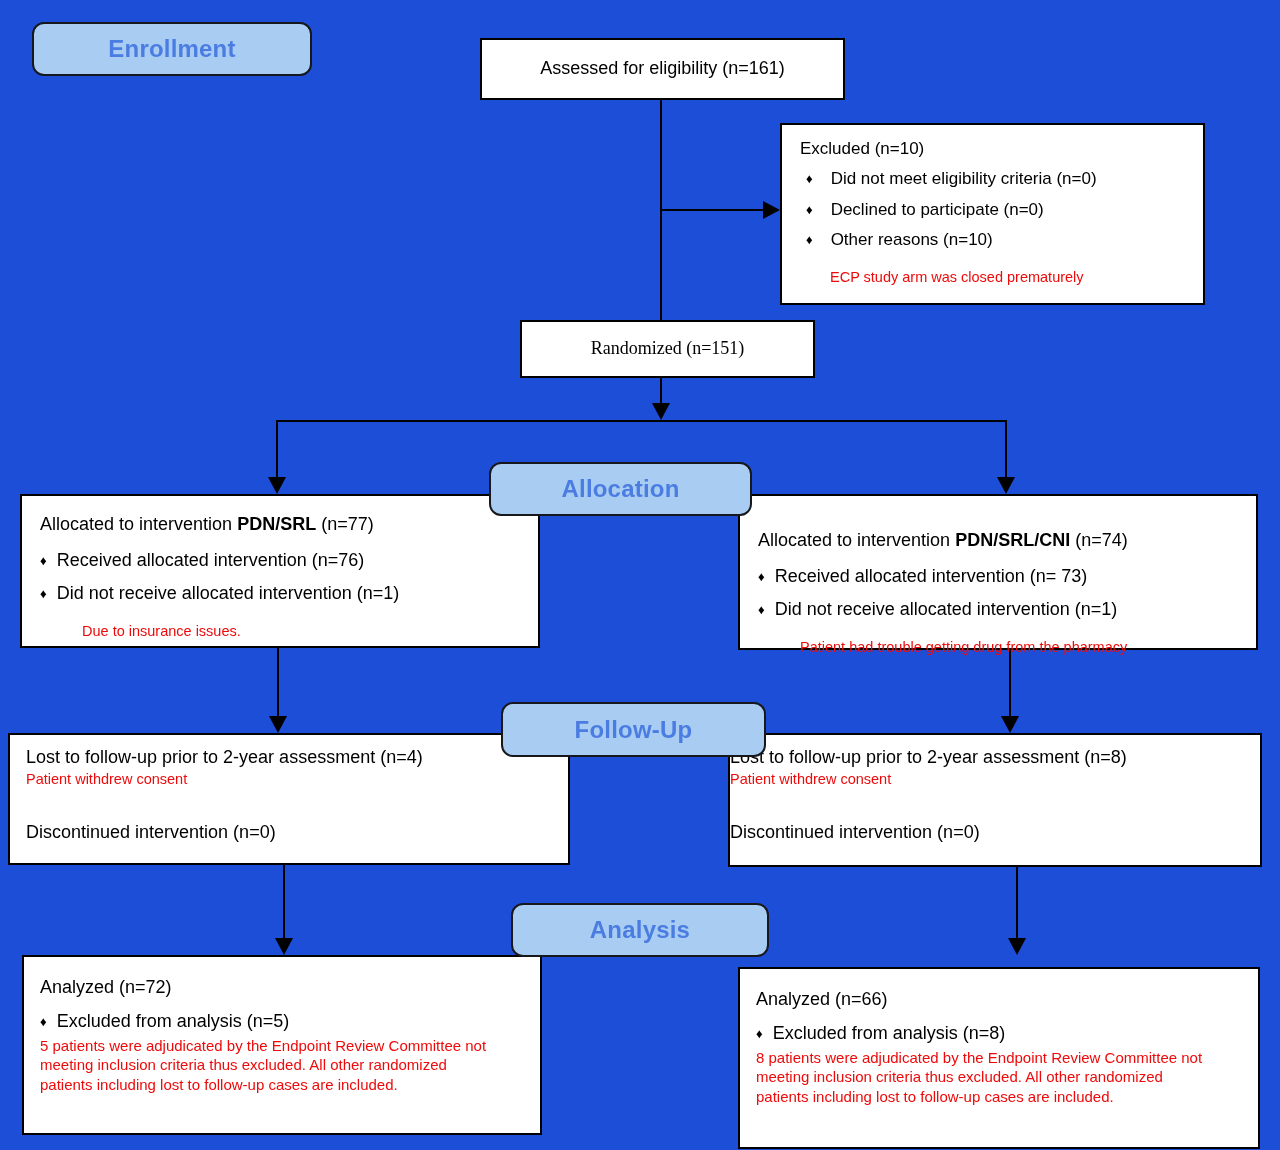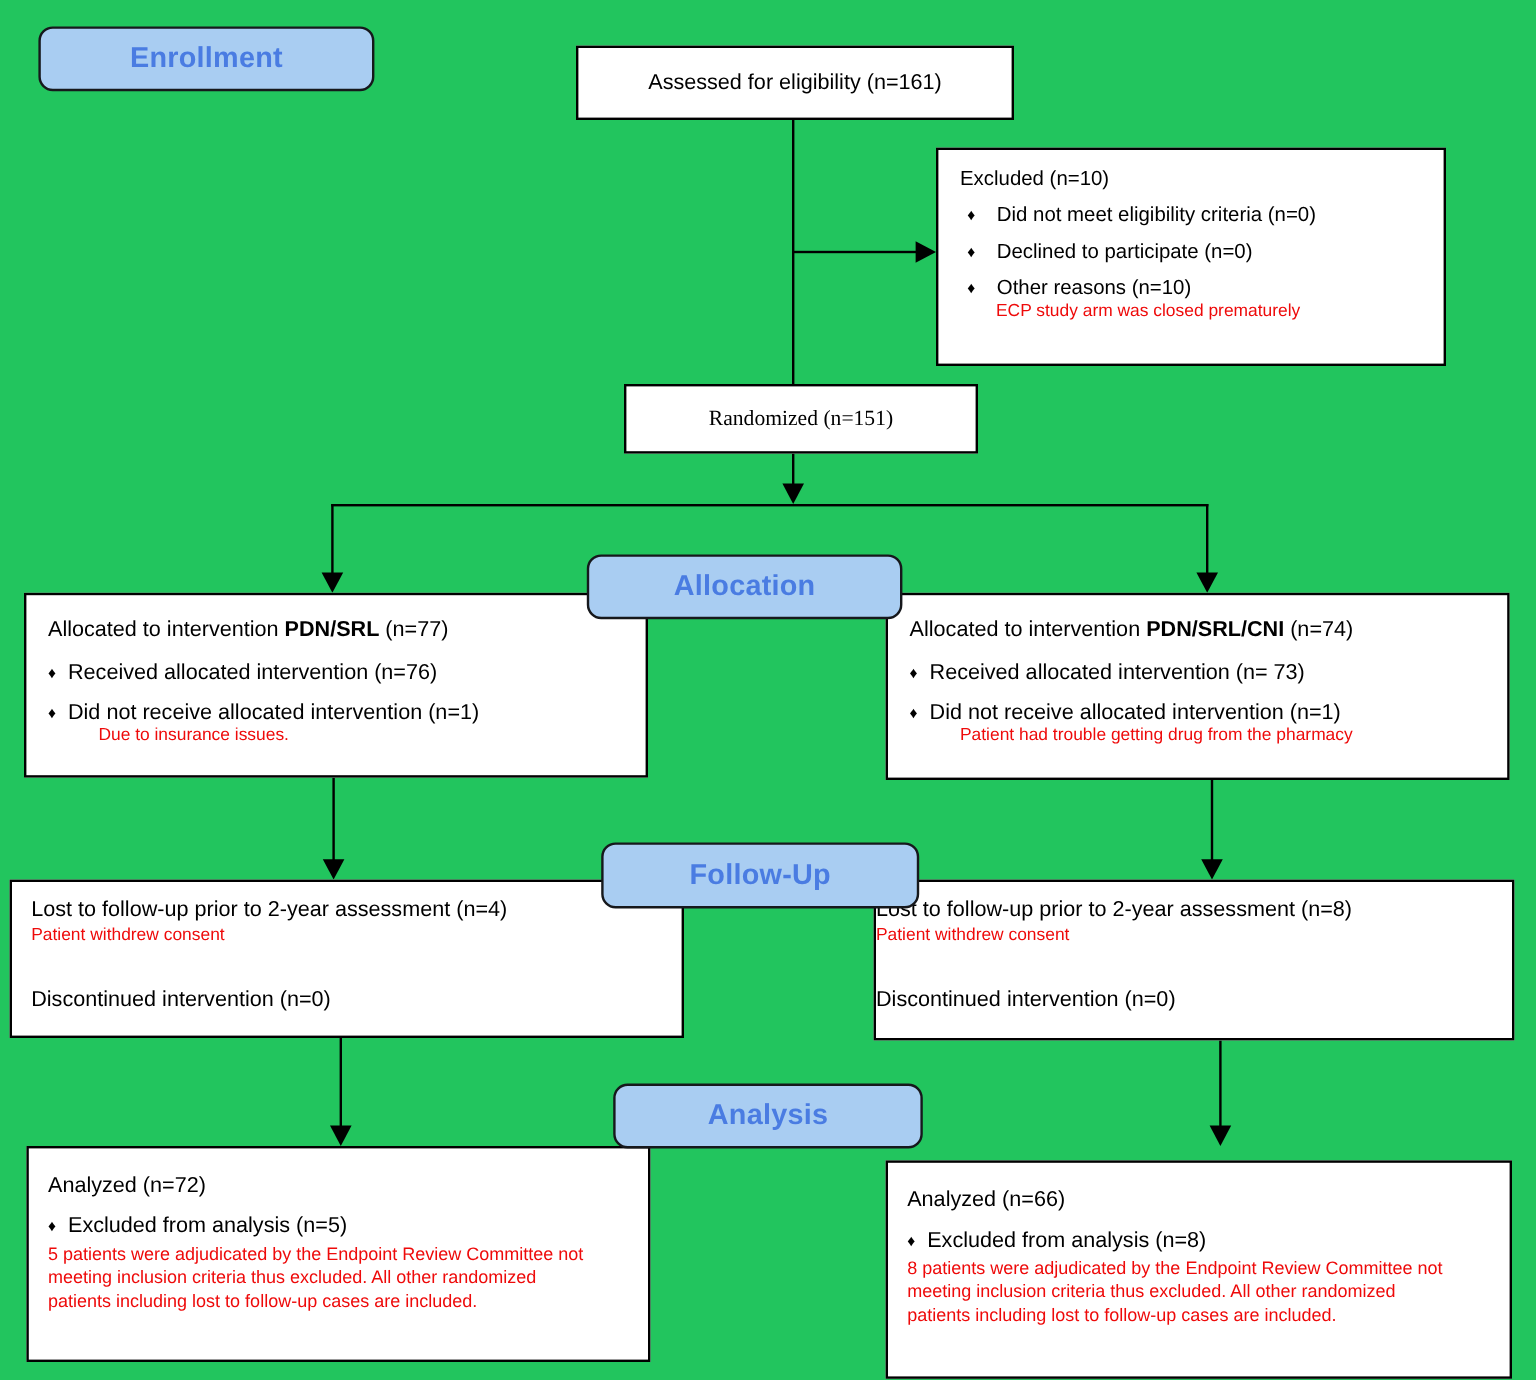--- a/index.html
+++ b/index.html
@@ -1,36 +1,36 @@
 <!DOCTYPE html>
 <html><head>
 <meta charset="utf-8">
 <style>
   html,body{margin:0;padding:0;background:#ffffff;}
   .canvas{
-    position:relative;width:1280px;height:1150px;background:#22c55e;
+    position:relative;width:1280px;height:1150px;background:#1d4ed8;
     font-family:"Liberation Sans","DejaVu Sans",sans-serif;color:#000;overflow:hidden;
   }
   .stage{
     position:absolute;display:flex;align-items:center;justify-content:center;
     background:#a9cdf2;border:2px solid #16181c;border-radius:12px;
     color:#4a7ce2;font-weight:bold;font-size:24px;letter-spacing:.2px;
     box-sizing:border-box;z-index:5;
   }
   .box{
     position:absolute;background:#ffffff;border:2px solid #000;
     box-sizing:border-box;z-index:3;font-size:18px;line-height:1.2;
   }
   .box.center{display:flex;align-items:center;justify-content:center;}
   .pad{padding:14px 12px 10px 18px;}
   .bullet-row{display:flex;align-items:baseline;margin-top:10px;}
   .blt{font-size:13px;margin-right:10px;position:relative;top:-1px;}
   .blt.wide{margin-right:18px;margin-left:6px;}
   .red{color:#ee0a0a;}
-  .note-sm{font-size:14.5px;margin-top:0;}
+  .note-sm{font-size:14.5px;margin-top:18px;}
   .note-ind{margin-left:42px;}
   .para{font-size:15px;line-height:1.28;margin-top:4px;max-width:462px;}
   .line{position:absolute;background:#000;z-index:1;}
   .ah-down{position:absolute;width:0;height:0;border-left:9px solid transparent;
     border-right:9px solid transparent;border-top:17px solid #000;z-index:2;}
   .ah-right{position:absolute;width:0;height:0;border-top:9px solid transparent;
     border-bottom:9px solid transparent;border-left:17px solid #000;z-index:2;}
   b{font-weight:bold;}
 </style>
 </head>
@@ -108,21 +108,21 @@
       <span>Received allocated intervention (n=76)</span>
     </div>
     <div class="bullet-row" style="margin-top:12px;">
       <span class="blt">♦</span>
       <span>Did not receive allocated intervention (n=1)</span>
     </div>
     <div class="red note-sm note-ind">Due to insurance issues.</div>
   </div>
 
   <div class="box pad" style="left:738px;top:494px;width:520px;height:156px;">
-    <div style="margin-top:4px;">
+    <div style="margin-top:20px;">
       <span>Allocated to intervention </span><b>PDN/SRL/CNI</b><span> (n=74)</span>
     </div>
     <div class="bullet-row" style="margin-top:14px;">
       <span class="blt">♦</span>
       <span>Received allocated intervention (n= 73)</span>
     </div>
     <div class="bullet-row" style="margin-top:12px;">
       <span class="blt">♦</span>
       <span>Did not receive allocated intervention (n=1)</span>
     </div>

